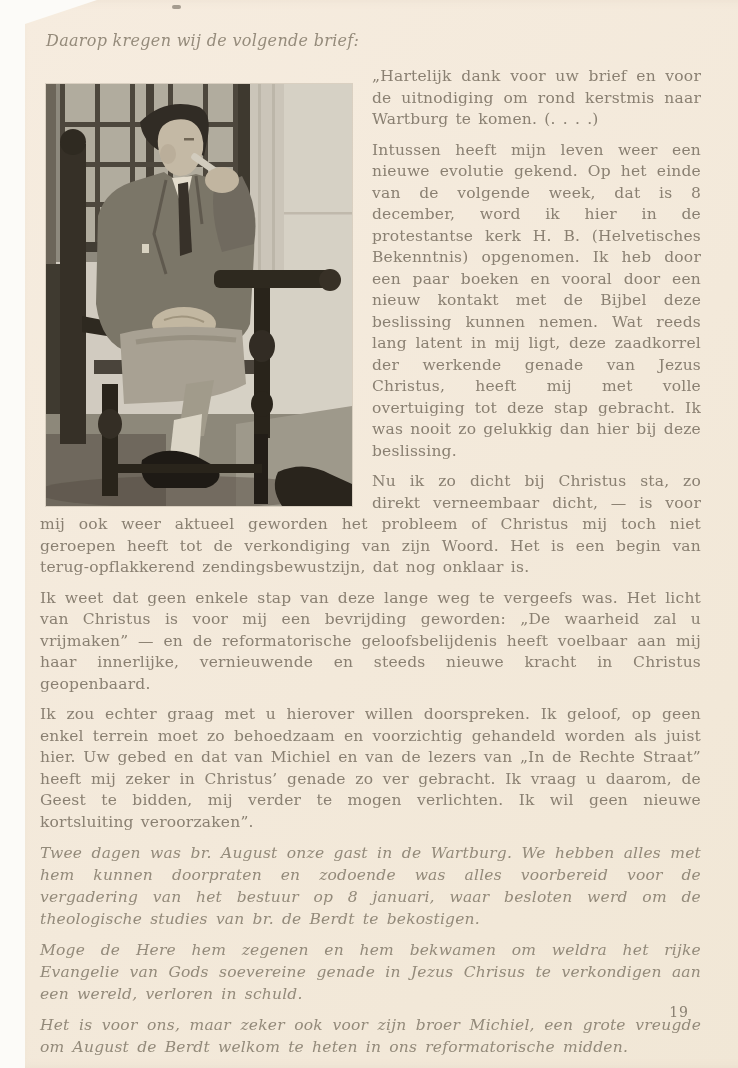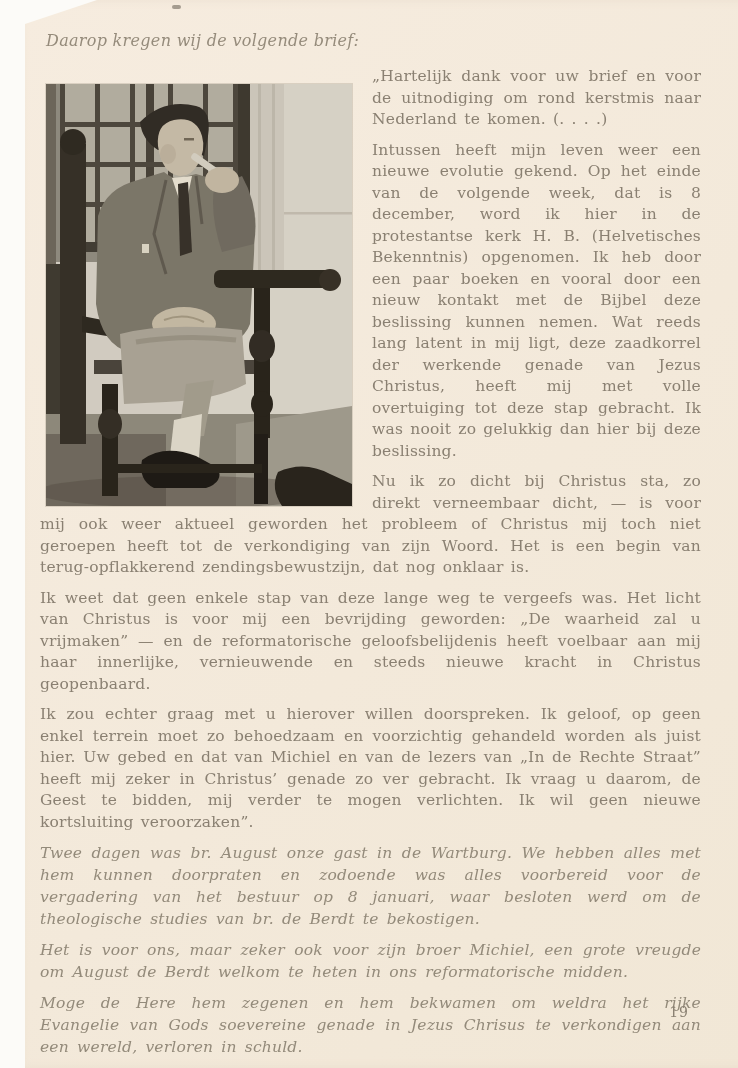--- a/index.html
+++ b/index.html
@@ -144,26 +144,26 @@
             <rect x="208" y="350" width="14" height="70" fill="#1d1812"></rect>
             <rect x="56" y="300" width="16" height="112" fill="#241f17"></rect>
             <ellipse cx="64" cy="340" rx="12" ry="15" fill="#302a21"></ellipse>
             <rect x="56" y="380" width="160" height="9" fill="#241f17"></rect>
             <path d="M232 388 Q258 376 284 390 L306 400 L306 422 L236 422 Q224 404 232 388 Z" fill="#241f18"></path>
           </g>
           <rect width="306" height="422" fill="#8d8577" opacity="0.05"></rect>
         </svg>
       </div>
 
-      <p>„Hartelijk dank voor uw brief en voor de uitnodiging om rond kerstmis naar Nederland te komen. (. . . .)</p>
+      <p>„Hartelijk dank voor uw brief en voor de uitnodiging om rond kerstmis naar Wartburg te komen. (. . . .)</p>
       <p>Intussen heeft mijn leven weer een nieuwe evolutie gekend. Op het einde van de volgende week, dat is 8 december, word ik hier in de protestantse kerk H. B. (Helvetisches Bekenntnis) opgenomen. Ik heb door een paar boeken en vooral door een nieuw kontakt met de Bijbel deze beslissing kunnen nemen. Wat reeds lang latent in mij ligt, deze zaadkorrel der werkende genade van Jezus Christus, heeft mij met volle overtuiging tot deze stap gebracht. Ik was nooit zo gelukkig dan hier bij deze beslissing.</p>
       <p>Nu ik zo dicht bij Christus sta, zo direkt verneembaar dicht, — is voor mij ook weer aktueel geworden het probleem of Christus mij toch niet geroepen heeft tot de verkondiging van zijn Woord. Het is een begin van terug-opflakkerend zendingsbewustzijn, dat nog onklaar is.</p>
       <p>Ik weet dat geen enkele stap van deze lange weg te vergeefs was. Het licht van Christus is voor mij een bevrijding geworden: „De waarheid zal u vrijmaken” — en de reformatorische geloofsbelijdenis heeft voelbaar aan mij haar innerlijke, vernieuwende en steeds nieuwe kracht in Christus geopenbaard.</p>
       <p>Ik zou echter graag met u hierover willen doorspreken. Ik geloof, op geen enkel terrein moet zo behoedzaam en voorzichtig gehandeld worden als juist hier. Uw gebed en dat van Michiel en van de lezers van „In de Rechte Straat” heeft mij zeker in Christus’ genade zo ver gebracht. Ik vraag u daarom, de Geest te bidden, mij verder te mogen verlichten. Ik wil geen nieuwe kortsluiting veroorzaken”.</p>
 
       <p class="editorial first">Twee dagen was br. August onze gast in de Wartburg. We hebben alles met hem kunnen doorpraten en zodoende was alles voorbereid voor de vergadering van het bestuur op 8 januari, waar besloten werd om de theologische studies van br. de Berdt te bekostigen.</p>
+      <p class="editorial">Moge de Here hem zegenen en hem bekwamen om weldra het rijke Evangelie van Gods soevereine genade in Jezus Chrisus te verkondigen aan een wereld, verloren in schuld.</p>
       <p class="editorial">Het is voor ons, maar zeker ook voor zijn broer Michiel, een grote vreugde om August de Berdt welkom te heten in ons reformatorische midden.</p>
-      <p class="editorial">Moge de Here hem zegenen en hem bekwamen om weldra het rijke Evangelie van Gods soevereine genade in Jezus Chrisus te verkondigen aan een wereld, verloren in schuld.</p>
     </div>
   </div>
 
   <div class="pagenum">19</div>
 </div>
 
 </body></html>

